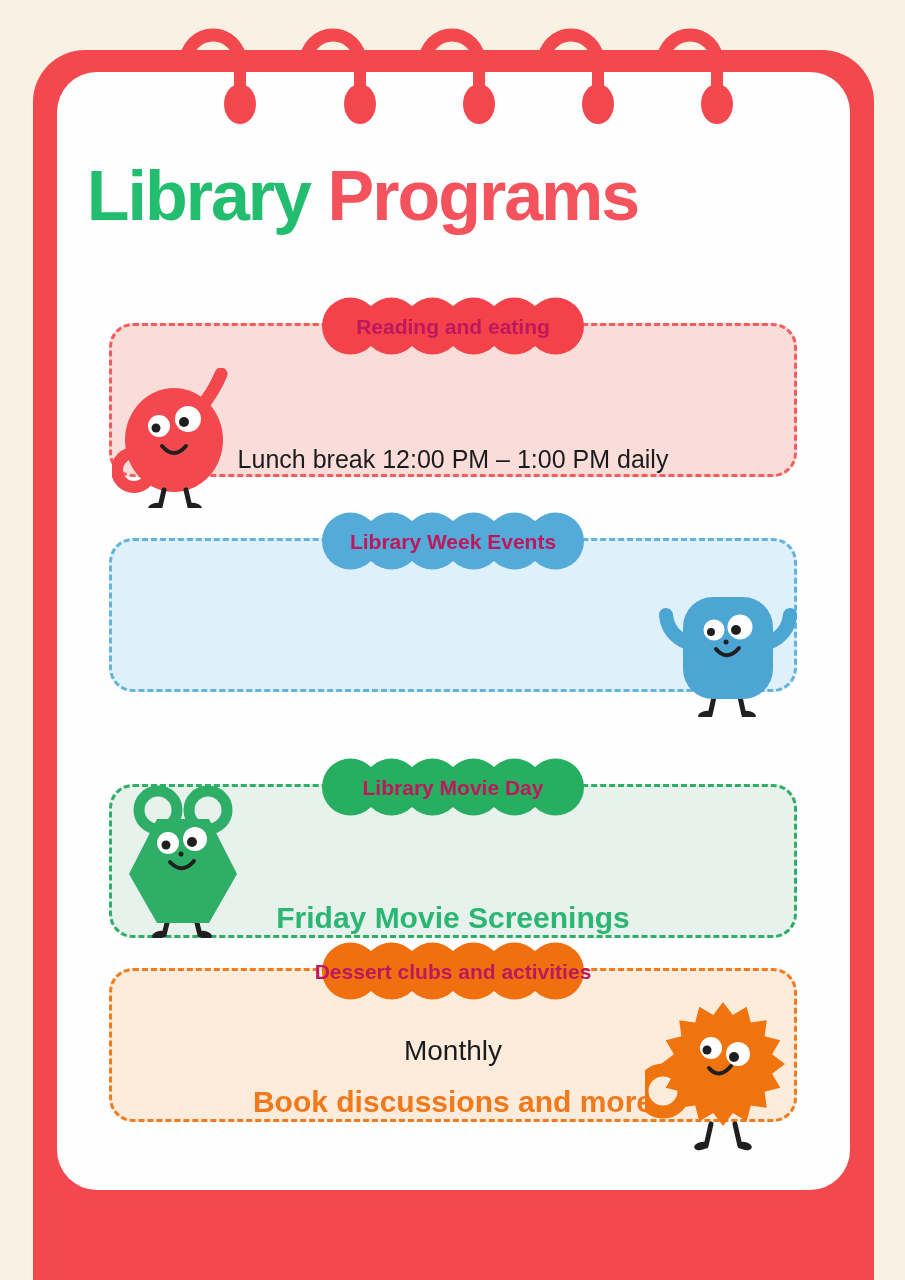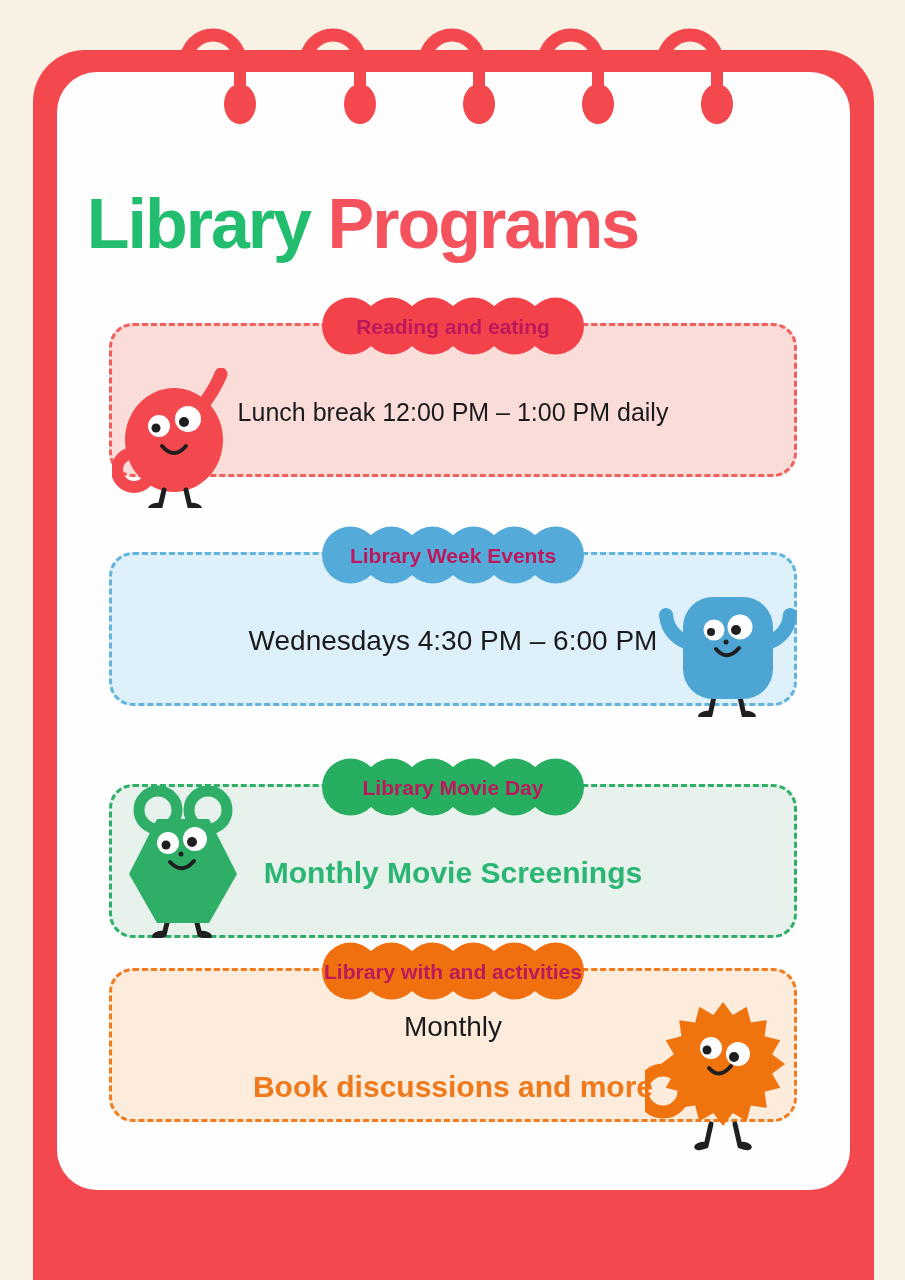--- a/index.html
+++ b/index.html
@@ -17,34 +17,34 @@
     background:#f4484f;border-radius:52px;z-index:1;
   }
   .page{
     position:absolute;left:24px;top:22px;width:793px;height:1118px;
     background:#fefefe;border-radius:40px;
   }
   .rings{position:absolute;left:0;top:20px;z-index:4;}
 
   
   .title{
-    position:absolute;left:0;top:184px;width:725px;text-align:center;
+    position:absolute;left:0;top:156px;width:725px;text-align:center;
     font-size:70px;font-weight:bold;letter-spacing:-2px;line-height:80px;z-index:3;
     white-space:nowrap;
   }
   .title .t-green{color:#22bd6e;}
   .title .t-red{color:#f4525c;}
 
   
   .card{
     position:absolute;left:109px;width:688px;height:154px;
     border-radius:24px;box-sizing:border-box;border:3px dashed;z-index:3;
   }
   .card1{top:323px;background:#fadcd8;border-color:#f25e5e;}
-  .card2{top:552px;background:#def0f9;border-color:#63b3dc;}
+  .card2{top:538px;background:#def0f9;border-color:#63b3dc;}
   .card3{top:784px;background:#e7f2ec;border-color:#2fae68;}
   .card4{top:968px;background:#fdecdc;border-color:#f07c1f;}
 
   .badge{
     position:absolute;top:0;left:50%;transform:translate(-50%,-50%);
     width:262px;height:57px;z-index:2;
   }
   .card1 .badge{color:#f4424b;}
   .card2 .badge{color:#54abd9;}
   .card3 .badge{color:#27ae60;}
@@ -55,21 +55,21 @@
     box-shadow:41px 0 currentColor,82px 0 currentColor,123px 0 currentColor,
                164px 0 currentColor,205px 0 currentColor;
   }
   .badge .badge-text{
     position:absolute;inset:0;display:flex;align-items:center;justify-content:center;
     color:#be185d;font-size:21px;font-weight:bold;white-space:nowrap;z-index:1;
   }
 
   .card-content{
     height:100%;display:flex;flex-direction:column;align-items:center;
-    justify-content:center;padding-top:24px;gap:27px;box-sizing:border-box;
+    justify-content:flex-end;padding-top:24px;gap:18px;box-sizing:border-box;
   }
   .schedule{font-size:28px;color:#1b1b1d;white-space:nowrap;}
   .card1 .schedule{font-size:25px;}
   .highlight{font-size:30px;font-weight:bold;white-space:nowrap;}
   .card1 .highlight{color:#f4525c;}
   .card2 .highlight{color:#56aedd;}
   .card3 .highlight{color:#2bb673;}
   .card4 .highlight{color:#f0791c;}
 
   .char{position:absolute;z-index:5;}
@@ -122,38 +122,37 @@
       <div class="schedule">Lunch break 12:00 PM – 1:00 PM daily</div>
     </div>
   </section>
 
   <section class="card card2">
     <div class="badge">
       <span class="shape"></span>
       <span class="badge-text">Library Week Events</span>
     </div>
     <div class="card-content">
-      <div class="schedule">Wednesdays 4:30 PM – 6:00 PM</div>
     </div>
   </section>
 
   <section class="card card3">
     <div class="badge">
       <span class="shape"></span>
       <span class="badge-text">Library Movie Day</span>
     </div>
     <div class="card-content">
-      <div class="highlight">Monthly Movie Screenings</div>
+      <div class="highlight">Friday Movie Screenings</div>
     </div>
   </section>
 
   <section class="card card4">
     <div class="badge">
       <span class="shape"></span>
-      <span class="badge-text">Library with and activities</span>
+      <span class="badge-text">Dessert clubs and activities</span>
     </div>
     <div class="card-content">
       <div class="schedule">Monthly</div>
       <div class="highlight">Book discussions and more</div>
     </div>
   </section>
 
   <svg class="char char-red" width="125" height="140" viewBox="0 0 125 140">
     <circle cx="22" cy="102" r="17" fill="none" stroke="#f4484f" stroke-width="12"></circle>
     <path d="M 85 45 Q 103 22 109 6" fill="none" stroke="#f4484f" stroke-width="13" stroke-linecap="round"></path>

